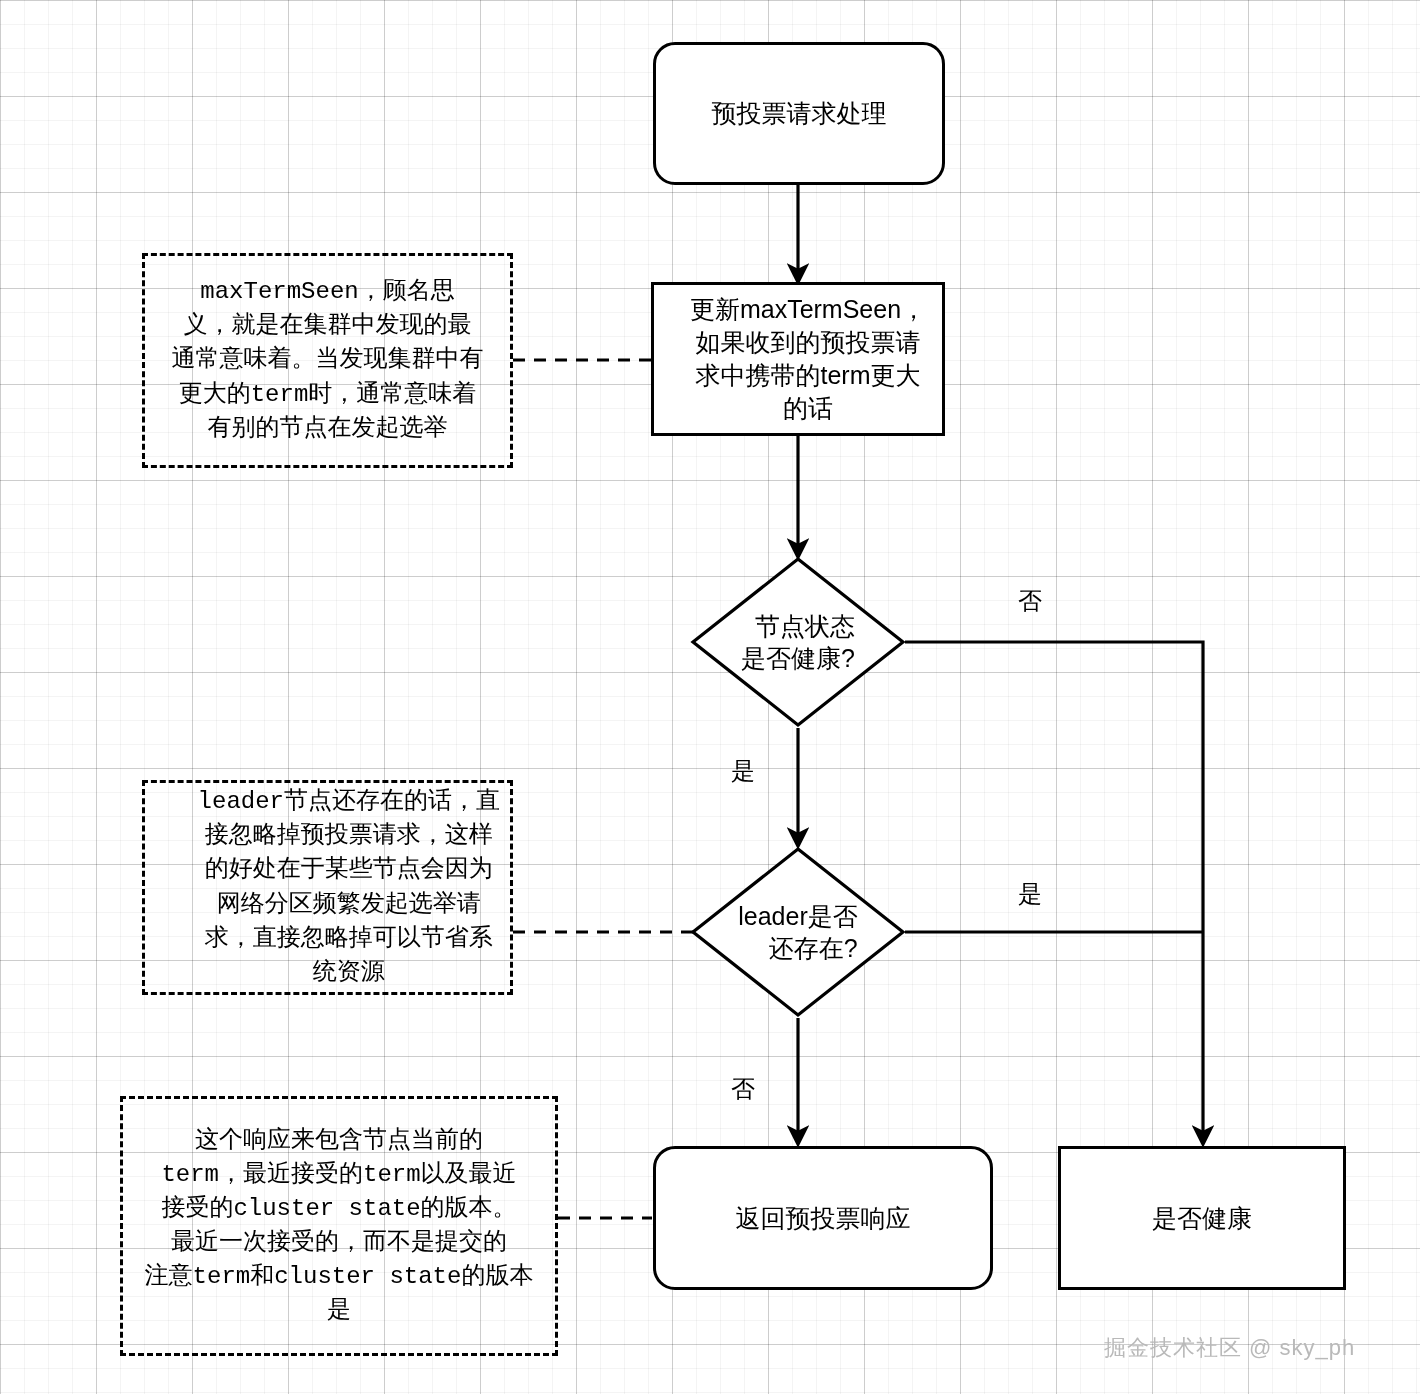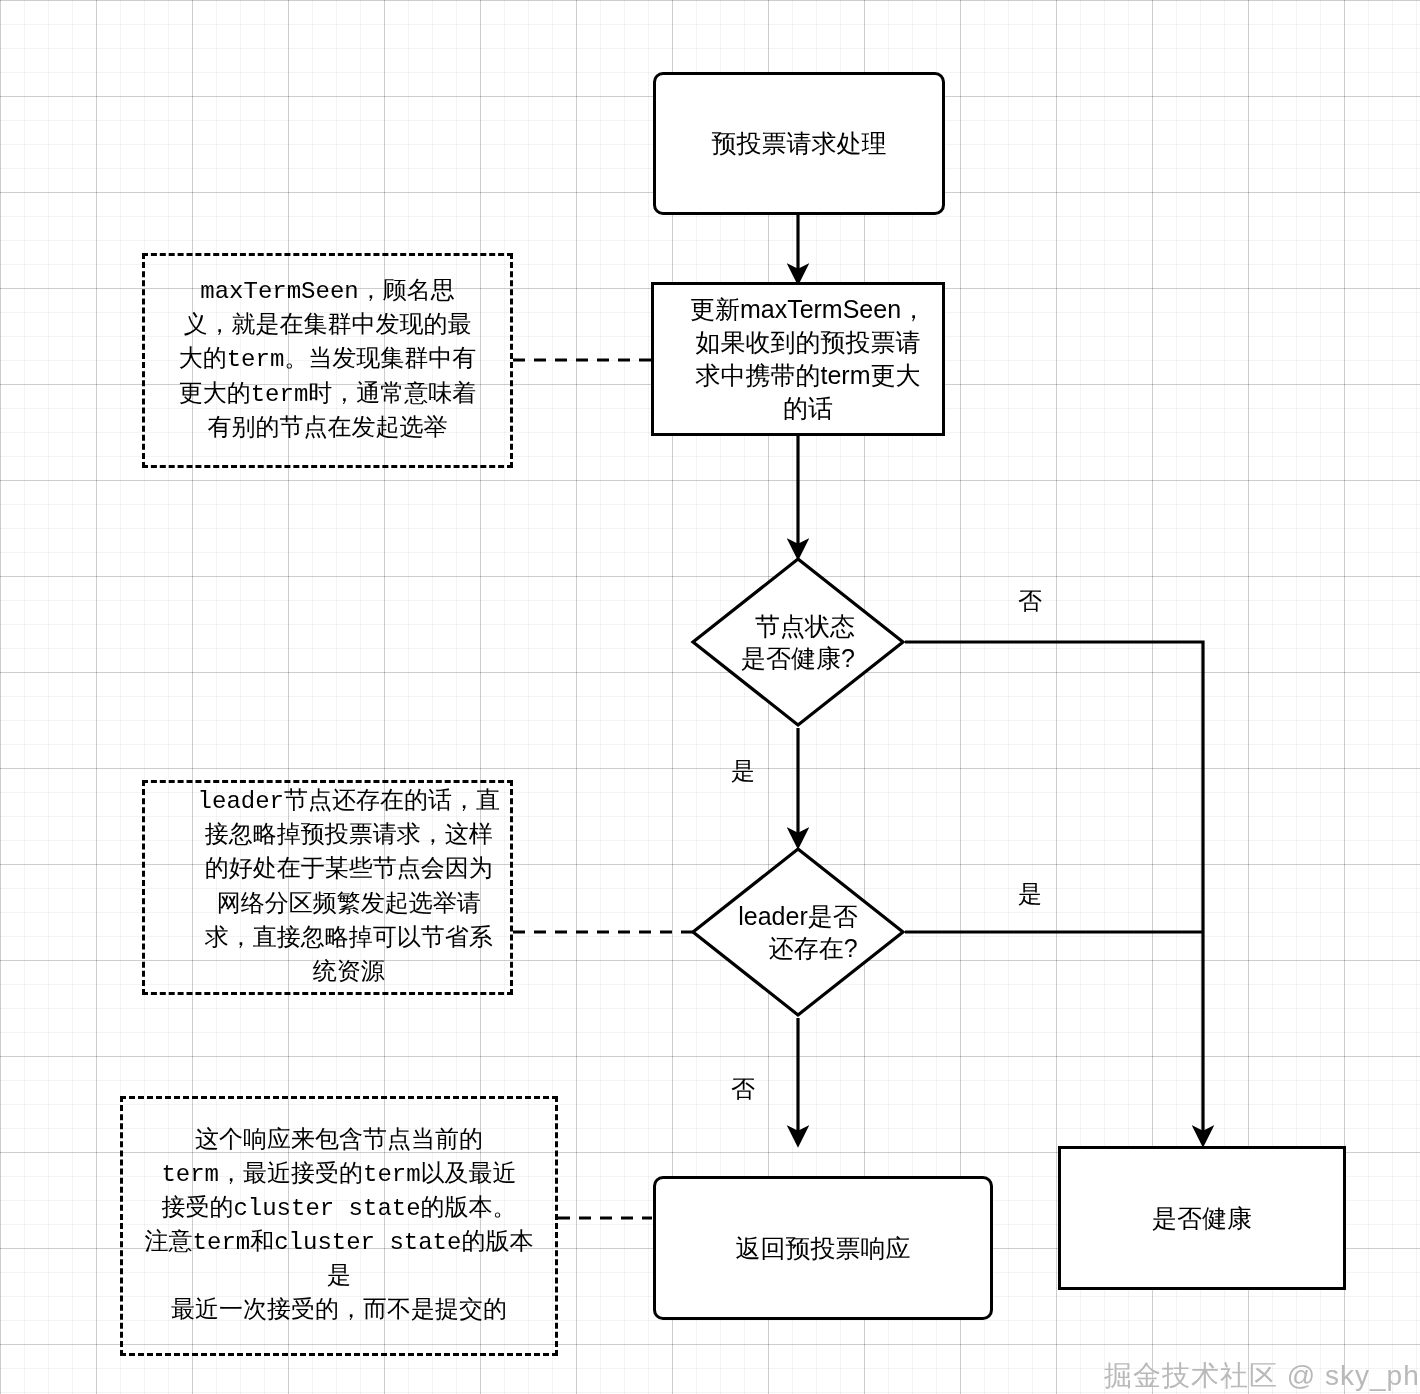--- a/index.html
+++ b/index.html
@@ -42,21 +42,21 @@
     display: flex;
     align-items: center;
     justify-content: center;
     text-align: center;
     color: #000000;
     font-size: 25px;
     line-height: 1.32;
     white-space: pre-line;
     z-index: 3;
   }
-  .node.rounded { border-radius: 10px; margin-top: 30px; }
+  .node.rounded { border-radius: 22px; }
   .node.rect { border-radius: 0; }
 
   .diamond-wrap {
     position: absolute;
     z-index: 3;
   }
   .diamond-wrap svg {
     position: absolute;
     left: 0; top: 0;
     display: block;
@@ -96,26 +96,25 @@
   .edge-label {
     position: absolute;
     font-size: 24px;
     color: #000000;
     z-index: 4;
     white-space: nowrap;
   }
 
   .watermark {
     position: absolute;
-    font-size: 28px;
+    font-size: 22px;
     color: #b9b9b9;
     letter-spacing: 1px;
     z-index: 5;
     white-space: nowrap;
-    margin-top: 24px;
   }
 </style>
 </head>
 <body>
 
 <div id="canvas">
 
   <svg id="edges" viewBox="0 0 1420 1394" width="1420" height="1394" xmlns="http://www.w3.org/2000/svg">
     <defs>
       <marker id="arrow" viewBox="0 0 12 12" refX="9.5" refY="6" markerWidth="7" markerHeight="7" orient="auto-start-reverse">
@@ -169,21 +168,21 @@
 
   <div class="edge-label" style="left:1018px; top:585px;">否</div>
   <div class="edge-label" style="left:731px; top:755px;">是</div>
   <div class="edge-label" style="left:1018px; top:878px;">是</div>
   <div class="edge-label" style="left:731px; top:1073px;">否</div>
 
   <div class="note" style="left:142px; top:253px; width:371px; height:215px;">
     <div>
       <span>maxTermSeen，顾名思</span>
       <span>义，就是在集群中发现的最</span>
-      <span>大的term。当发现集群中有</span>
+      <span>通常意味着。当发现集群中有</span>
       <span>更大的term时，通常意味着</span>
       <span>有别的节点在发起选举</span>
     </div>
   </div>
 
   <div class="note" style="left:142px; top:780px; width:371px; height:215px;justify-content:flex-end;">
     <div>
       <span>leader节点还存在的话，直</span>
       <span>接忽略掉预投票请求，这样</span>
       <span>的好处在于某些节点会因为</span>
@@ -191,20 +190,20 @@
       <span>求，直接忽略掉可以节省系</span>
       <span>统资源</span>
     </div>
   </div>
 
   <div class="note" style="left:120px; top:1096px; width:438px; height:260px;">
     <div>
       <span>这个响应来包含节点当前的</span>
       <span>term，最近接受的term以及最近</span>
       <span>接受的cluster state的版本。</span>
+      <span>最近一次接受的，而不是提交的</span>
       <span>注意term和cluster state的版本是</span>
-      <span>最近一次接受的，而不是提交的</span>
     </div>
   </div>
 
   <div class="watermark" style="left:1104px; top:1333px;">掘金技术社区 @ sky_ph</div>
 
 </div>
 
 </body></html>

